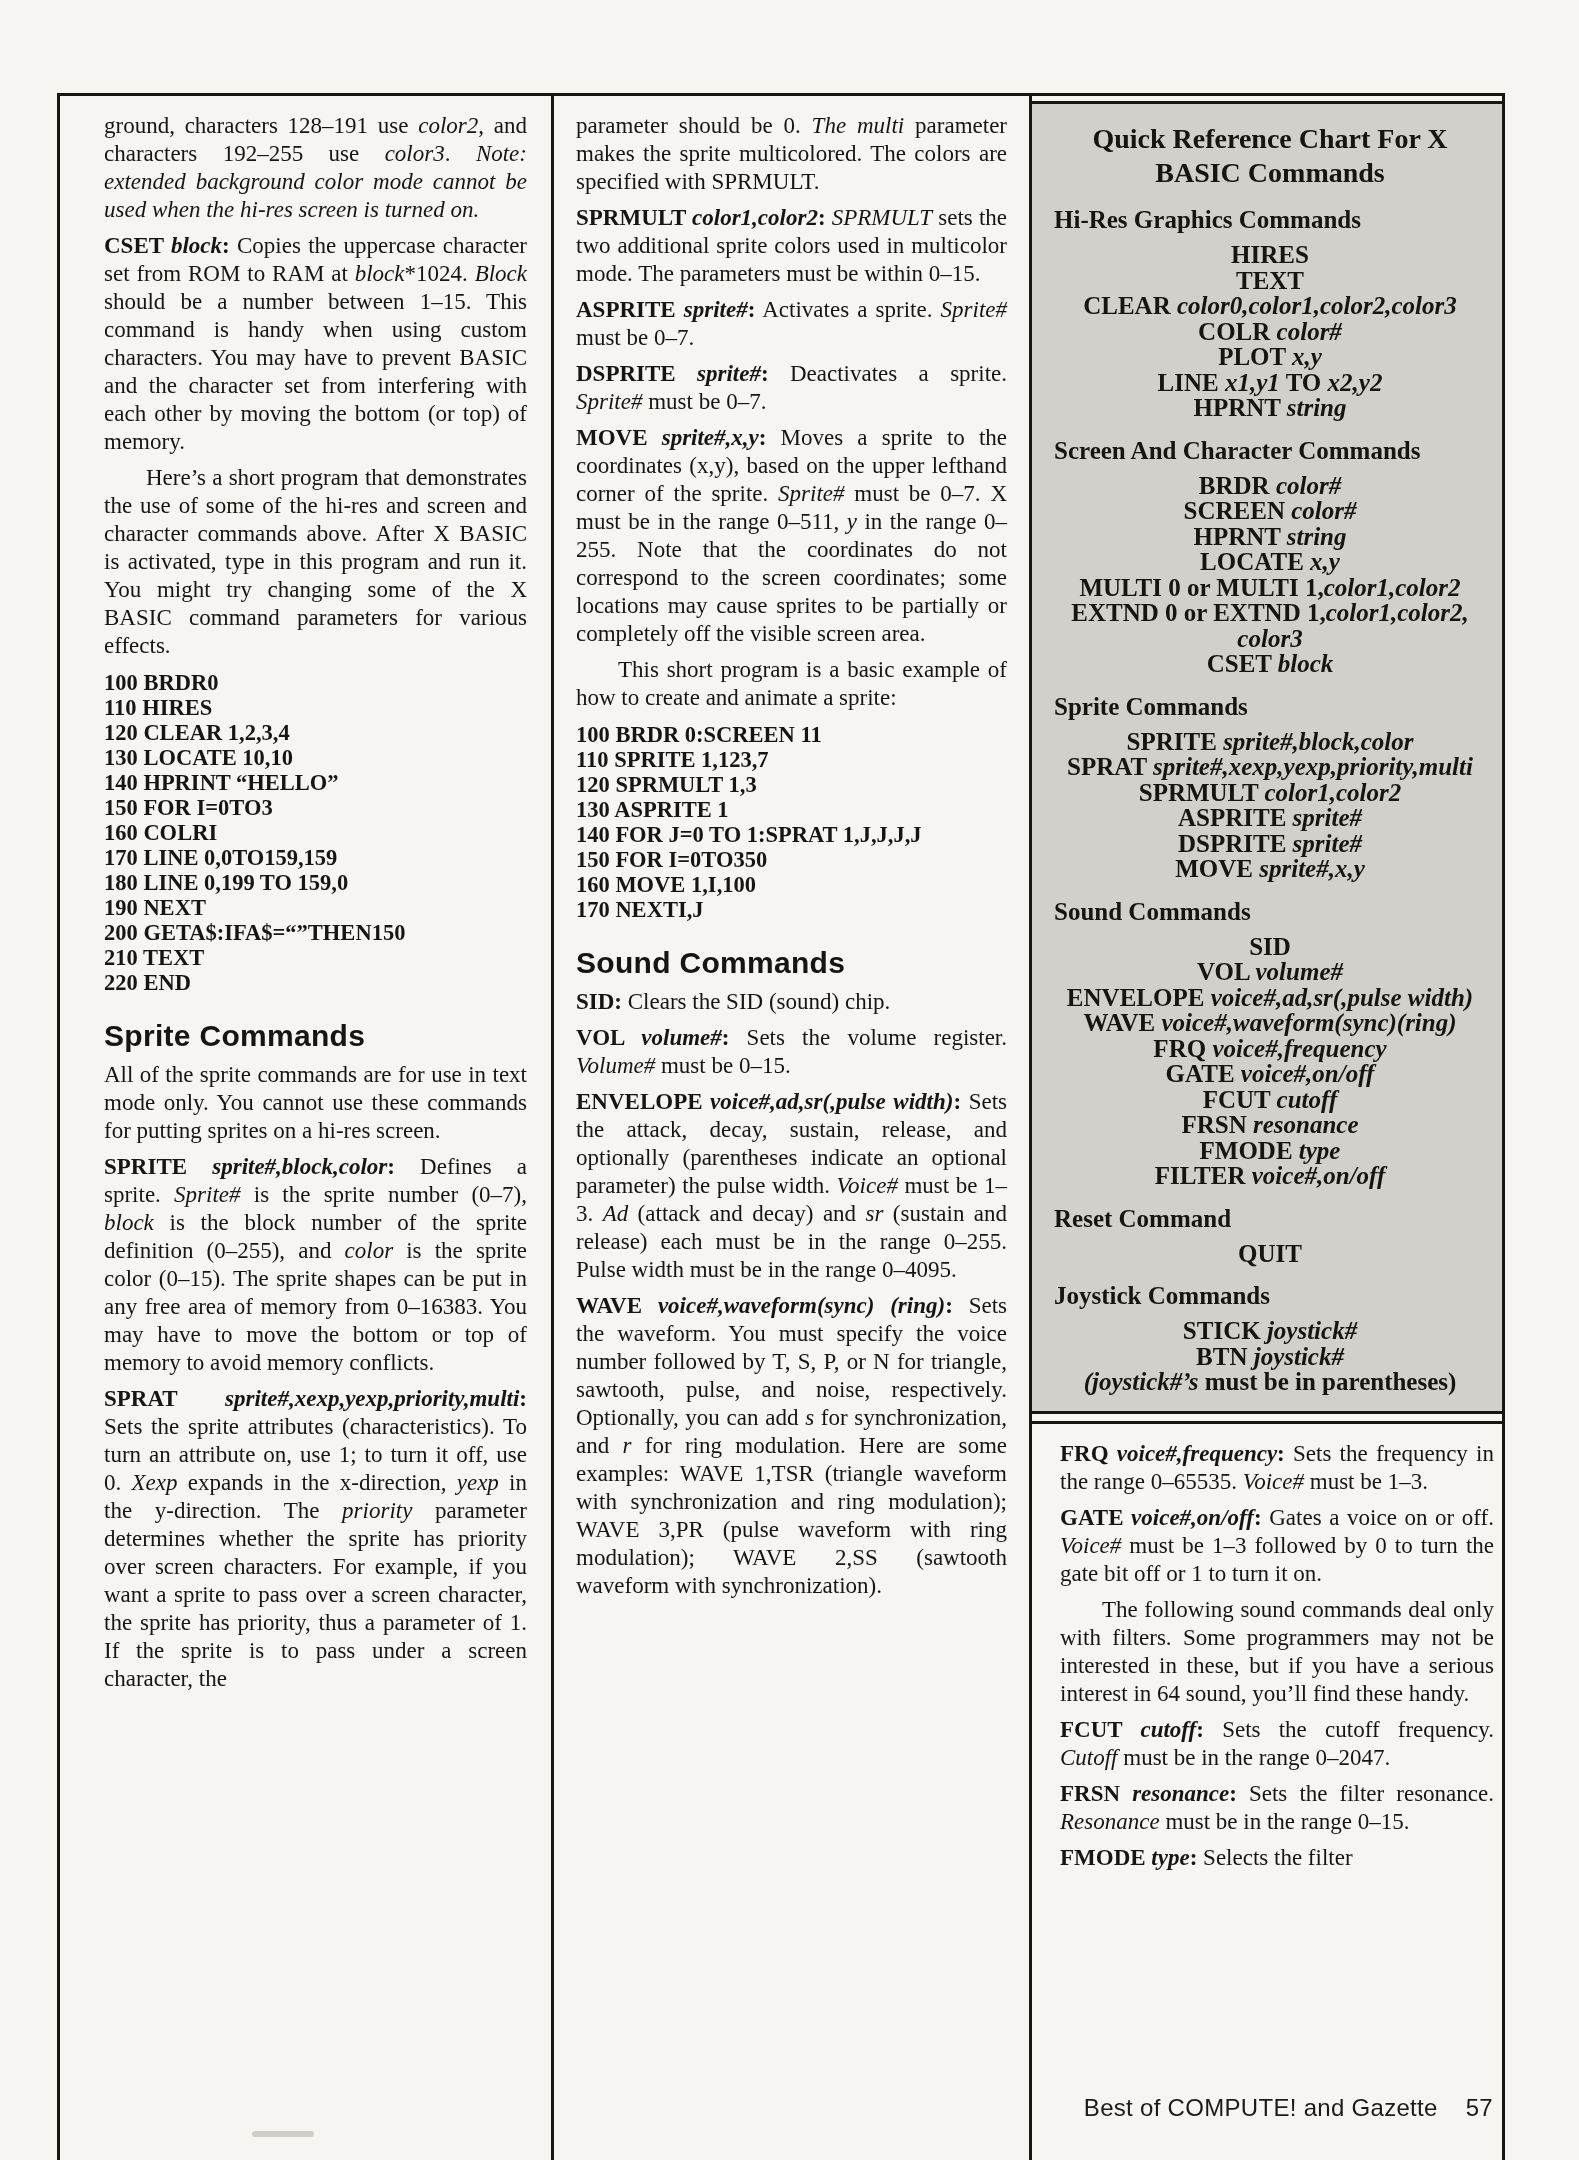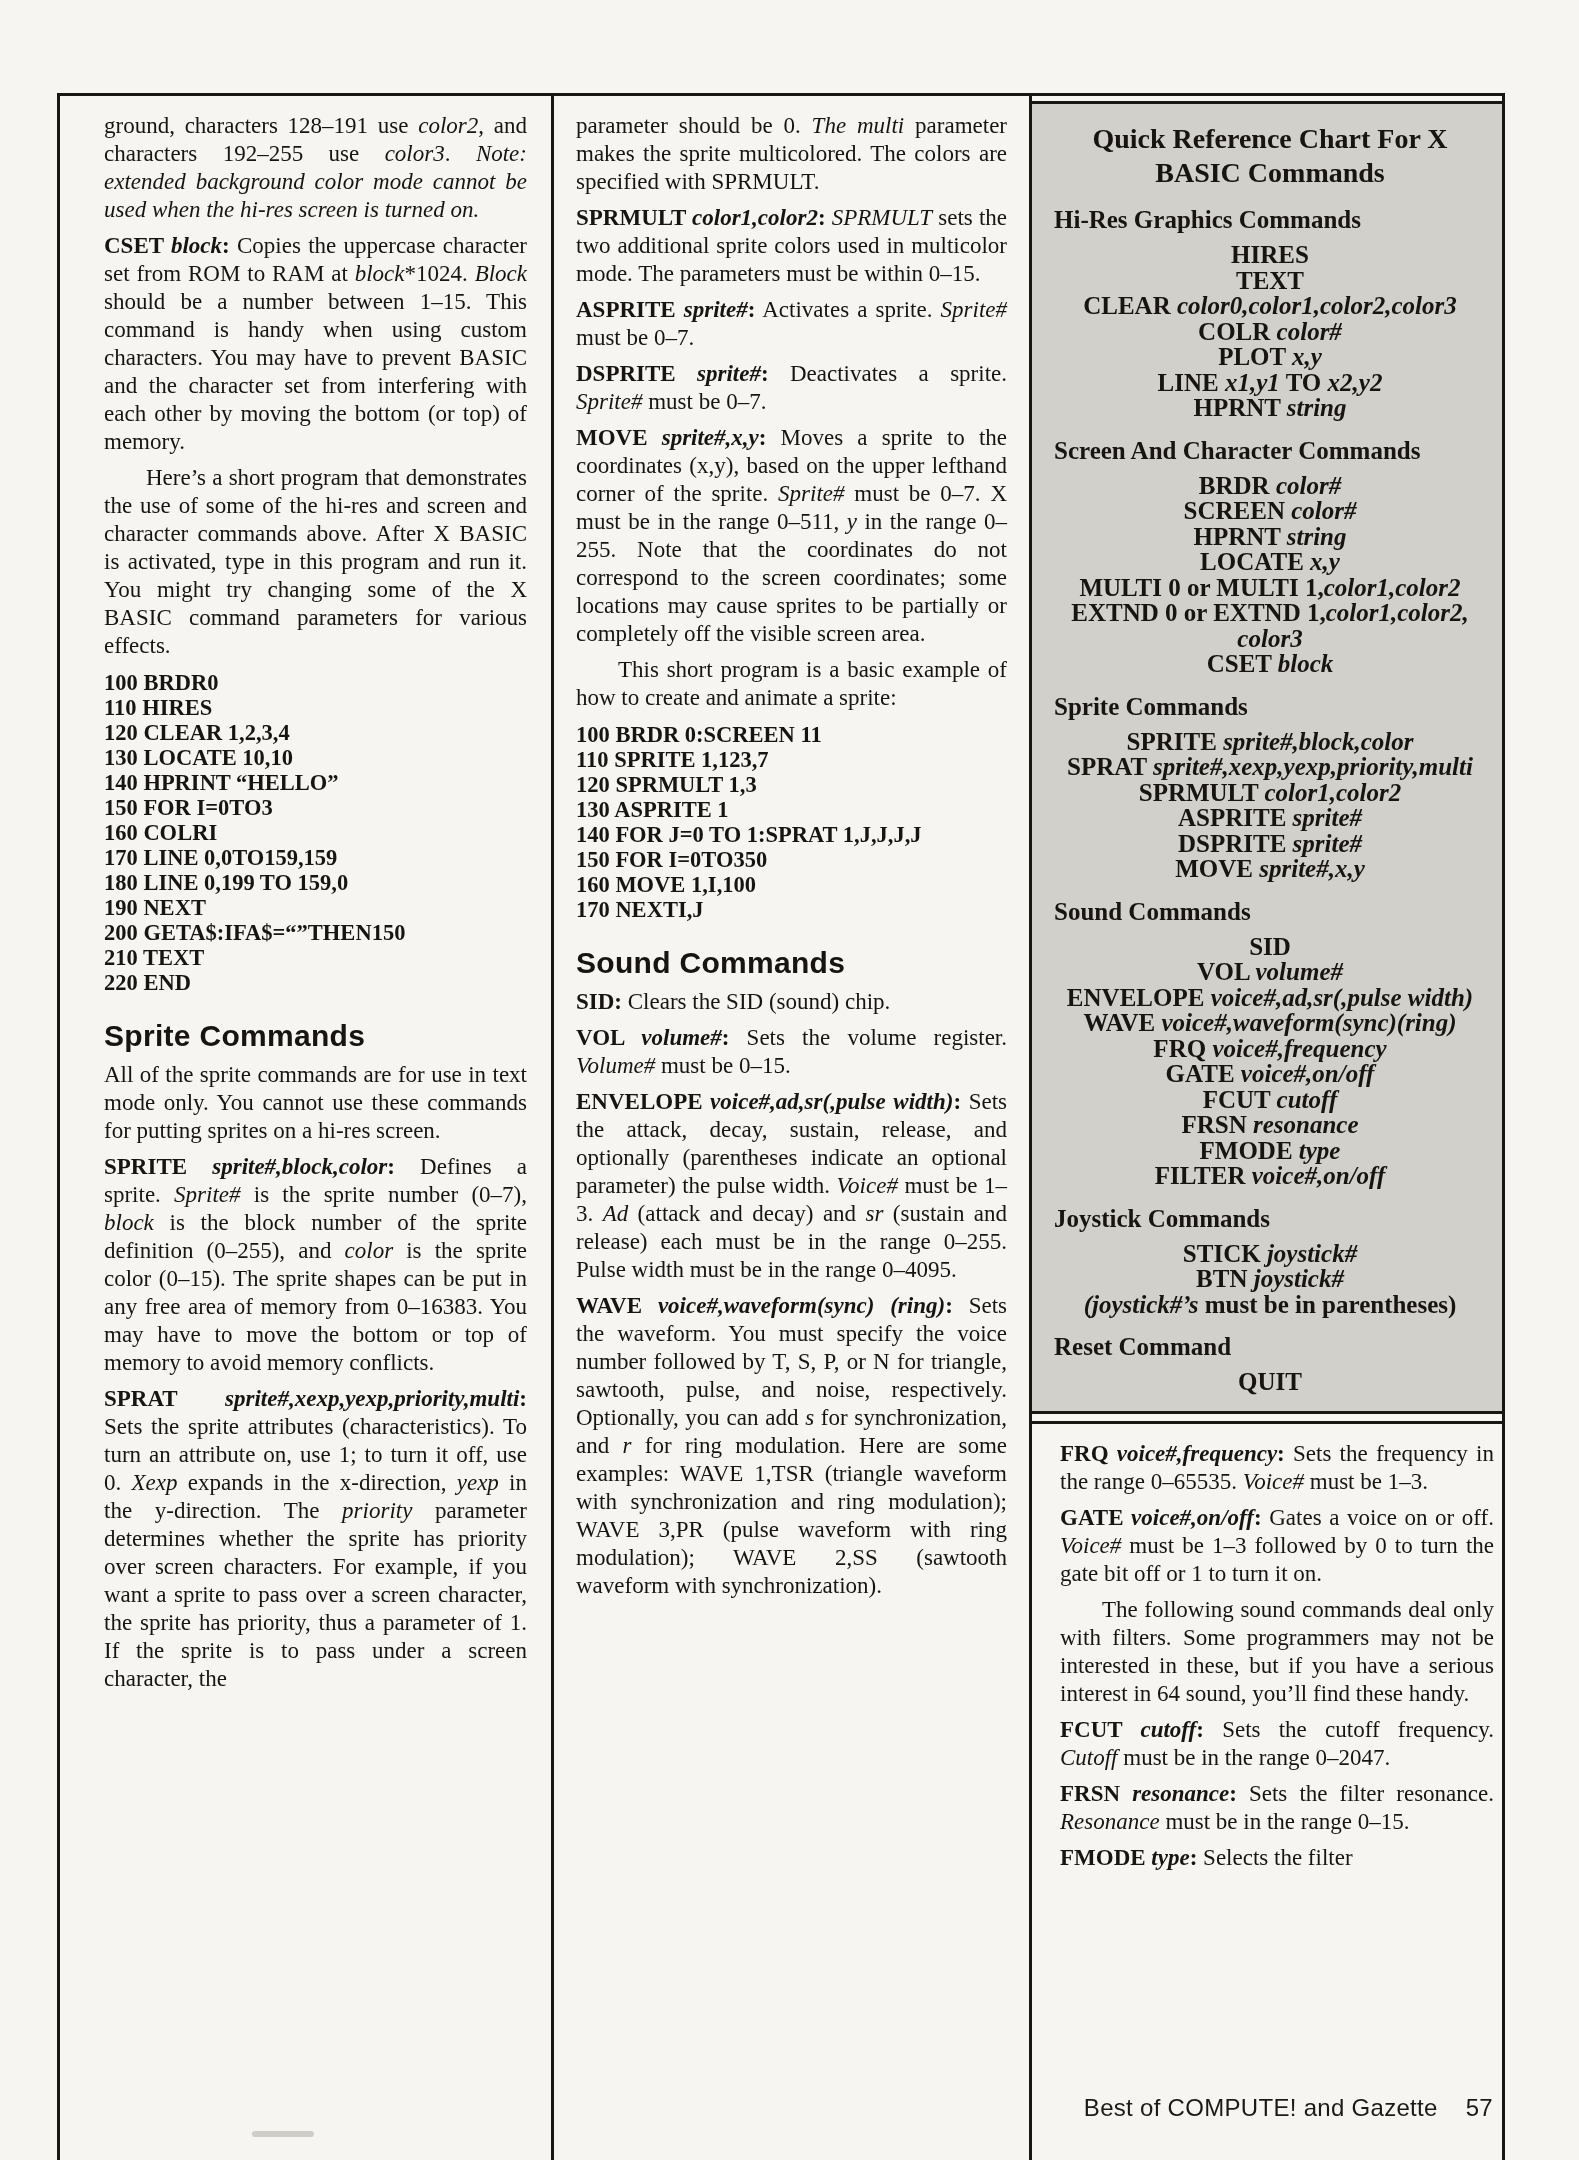--- a/index.html
+++ b/index.html
@@ -167,32 +167,32 @@
             <div class="chart-line"><span class="run-b">FRQ </span><span class="run-bi">voice#,frequency</span></div>
             <div class="chart-line"><span class="run-b">GATE </span><span class="run-bi">voice#,on/off</span></div>
             <div class="chart-line"><span class="run-b">FCUT </span><span class="run-bi">cutoff</span></div>
             <div class="chart-line"><span class="run-b">FRSN </span><span class="run-bi">resonance</span></div>
             <div class="chart-line"><span class="run-b">FMODE </span><span class="run-bi">type</span></div>
             <div class="chart-line"><span class="run-b">FILTER </span><span class="run-bi">voice#,on/off</span></div>
           </div>
       </div>
 
       <div>
+        <div class="chart-subhead">Reset Command</div>
+        <div>
+            <div class="chart-line"><span class="run-b">QUIT</span></div>
+          </div>
+      </div>
+
+      <div>
         <div class="chart-subhead">Joystick Commands</div>
         <div>
             <div class="chart-line"><span class="run-b">STICK </span><span class="run-bi">joystick#</span></div>
             <div class="chart-line"><span class="run-b">BTN </span><span class="run-bi">joystick#</span></div>
             <div class="chart-line"><span class="run-bi">(joystick#’s</span><span class="run-b"> must be in parentheses)</span></div>
-          </div>
-      </div>
-
-      <div>
-        <div class="chart-subhead">Reset Command</div>
-        <div>
-            <div class="chart-line"><span class="run-b">QUIT</span></div>
           </div>
       </div>
     </div>
 
     <div class="below">
       <p><span class="run-b">FRQ </span><span class="run-bi">voice#,frequency</span><span class="run-b">:</span><span class="run-r"> Sets the frequency in the range 0–65535. </span><span class="run-i">Voice#</span><span class="run-r"> must be 1–3.</span></p>
       <p class="cmd"><span class="run-b">GATE </span><span class="run-bi">voice#,on/off</span><span class="run-b">:</span><span class="run-r"> Gates a voice on or off. </span><span class="run-i">Voice#</span><span class="run-r"> must be 1–3 followed by 0 to turn the gate bit off or 1 to turn it on.</span></p>
       <p class="indent"><span class="run-r">The following sound commands deal only with filters. Some programmers may not be interested in these, but if you have a serious interest in 64 sound, you’ll find these handy.</span></p>
       <p class="cmd"><span class="run-b">FCUT </span><span class="run-bi">cutoff</span><span class="run-b">:</span><span class="run-r"> Sets the cutoff frequency. </span><span class="run-i">Cutoff</span><span class="run-r"> must be in the range 0–2047.</span></p>
       <p class="cmd"><span class="run-b">FRSN </span><span class="run-bi">resonance</span><span class="run-b">:</span><span class="run-r"> Sets the filter resonance. </span><span class="run-i">Resonance</span><span class="run-r"> must be in the range 0–15.</span></p>

